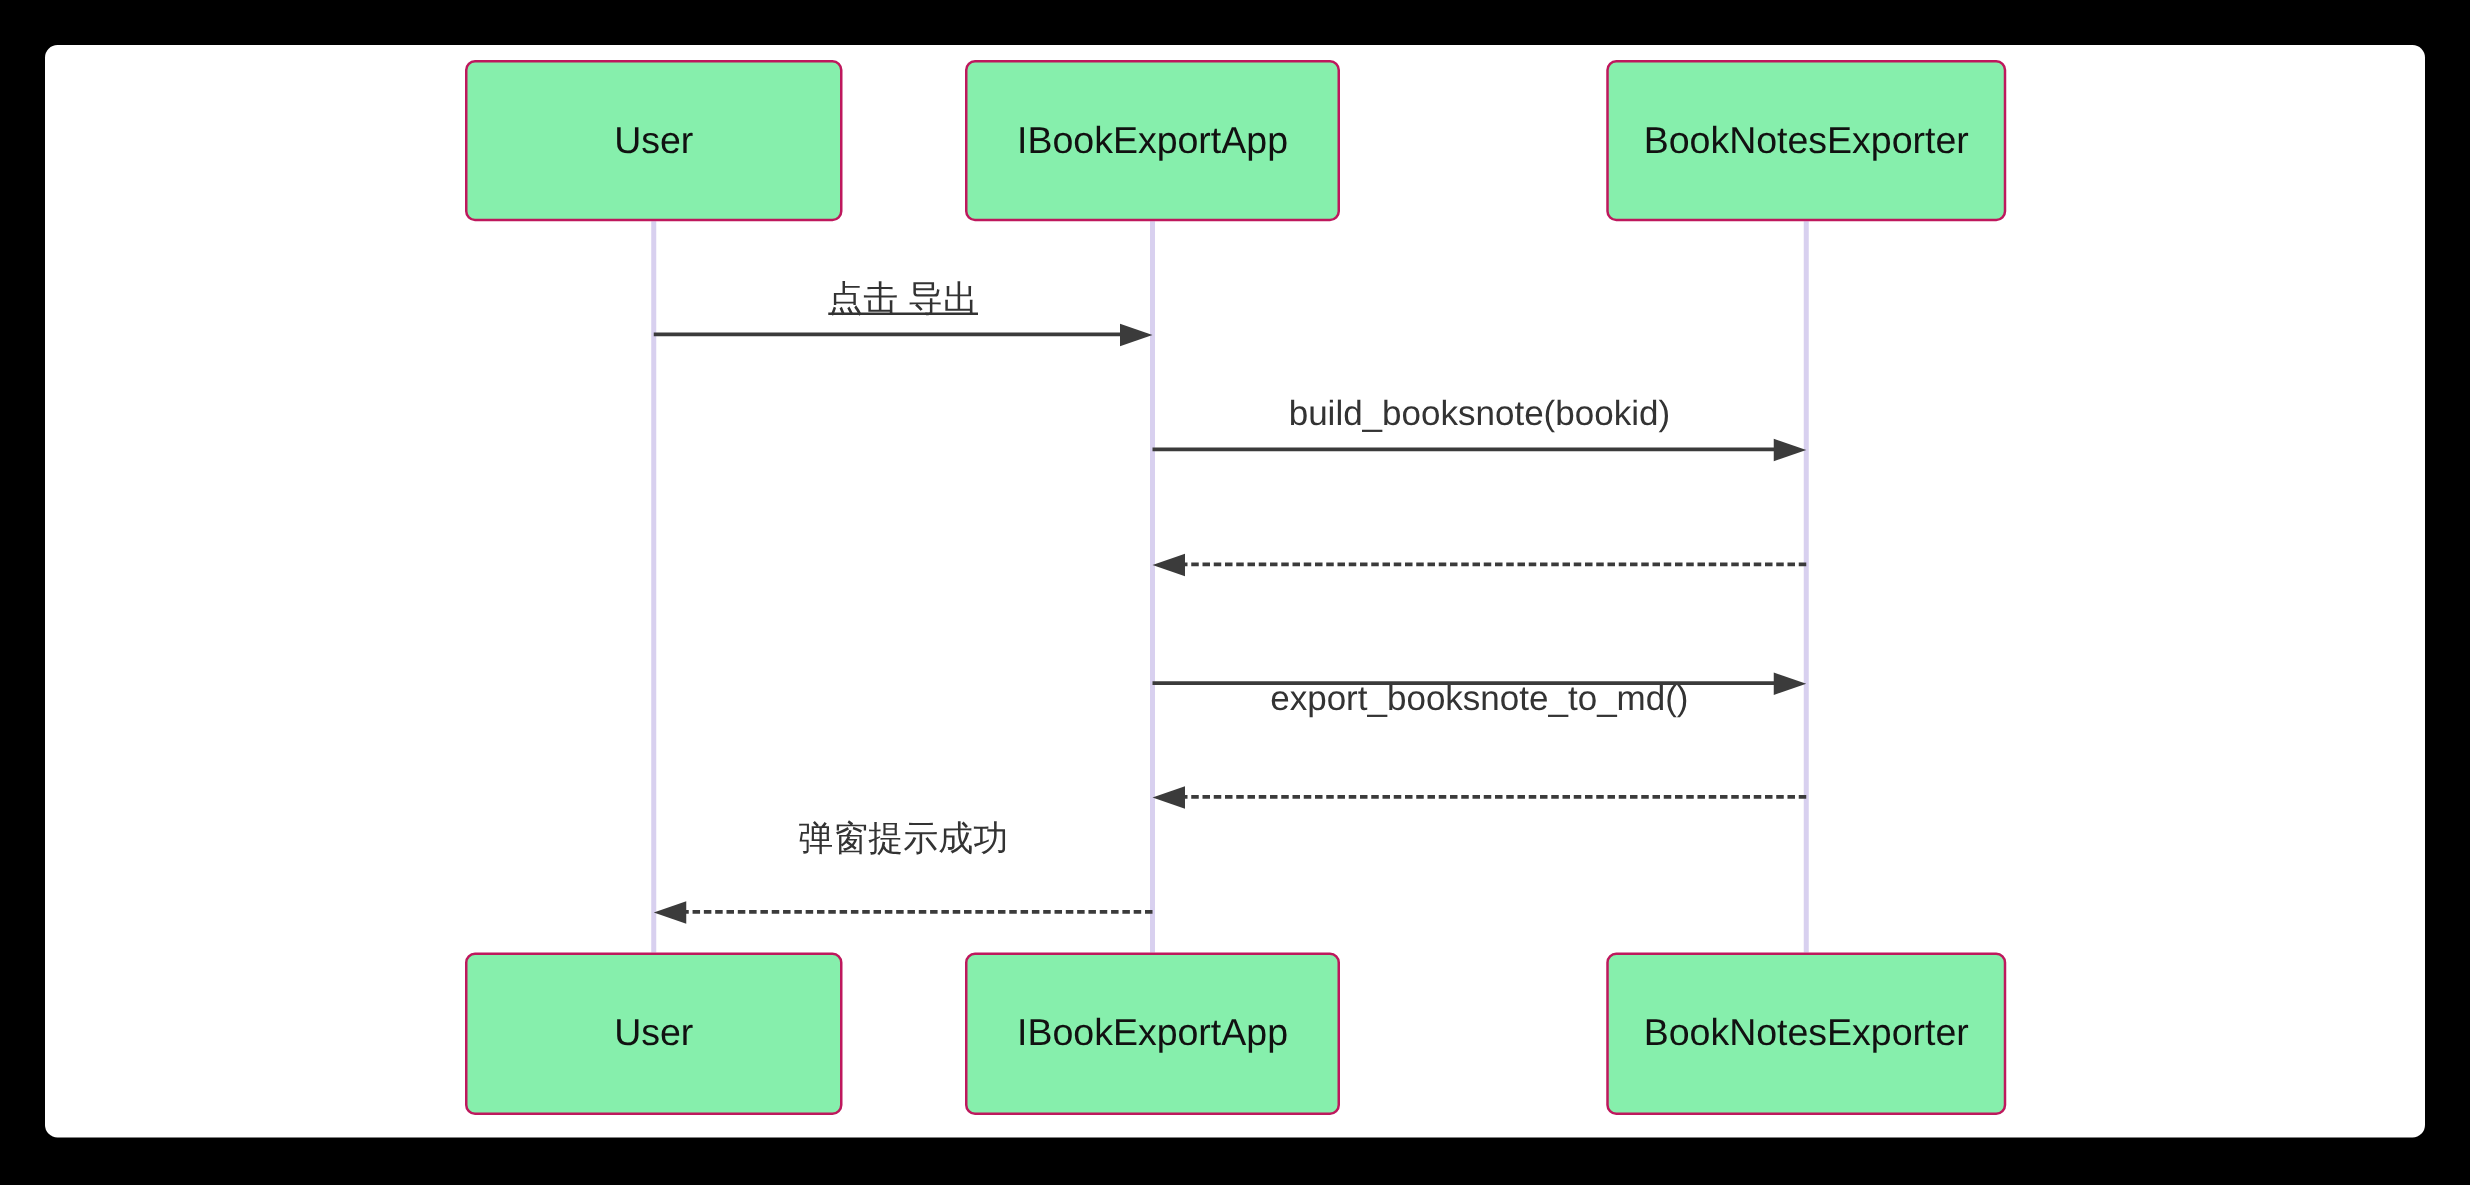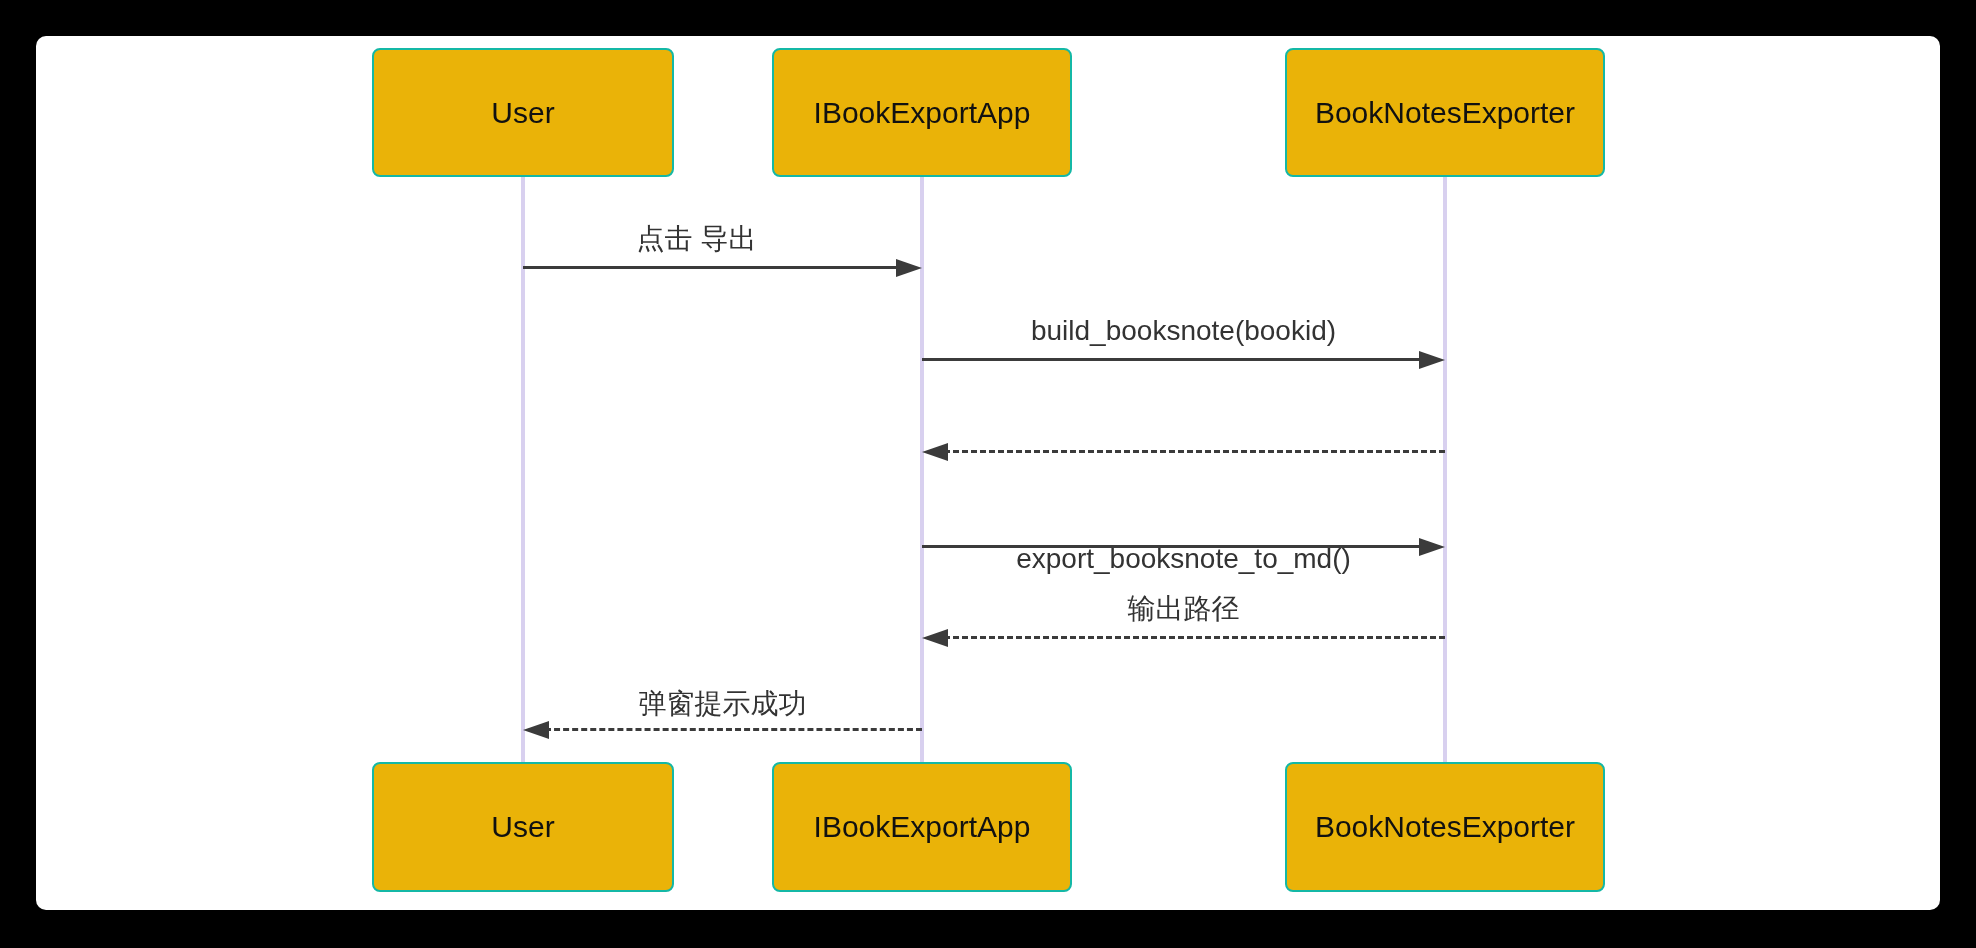--- a/index.html
+++ b/index.html
@@ -21,22 +21,22 @@
     position: absolute;
     left: 36px;
     top: 36px;
     width: 1904px;
     height: 874px;
     background: #ffffff;
     border-radius: 10px;
   }
   .actor-box {
     position: absolute;
-    background: #eab308;
-    border: 2px solid #14b8a6;
+    background: #86efac;
+    border: 2px solid #be185d;
     border-radius: 8px;
     display: flex;
     align-items: center;
     justify-content: center;
     box-sizing: border-box;
   }
   .actor-label {
     font-size: 30px;
     color: #111111;
     white-space: nowrap;
@@ -97,40 +97,39 @@
     <div class="actor-box" style="left:336px; top:12px; width:302px; height:129px;">
       <span class="actor-label">User</span>
     </div>
     <div class="actor-box" style="left:736px; top:12px; width:300px; height:129px;">
       <span class="actor-label">IBookExportApp</span>
     </div>
     <div class="actor-box" style="left:1249px; top:12px; width:320px; height:129px;">
       <span class="actor-label">BookNotesExporter</span>
     </div>
 
-    <div class="msg-label" style="left:461px; width:399px; top:185px;">点击 导出</div>
+    <div class="msg-label" style="left:487px; width:399px; top:185px;text-decoration:underline;">点击 导出</div>
     <div class="msg-line-solid" style="left:487px; width:377px; top:230px;"></div>
     <div class="arrowhead-right" style="left:860px; top:223px;"></div>
 
     <div class="msg-label" style="left:886px; width:523px; top:277px;">build_booksnote(bookid)</div>
     <div class="msg-line-solid" style="left:886px; width:501px; top:322px;"></div>
     <div class="arrowhead-right" style="left:1383px; top:315px;"></div>
 
     <div class="msg-line-dashed" style="left:908px; width:501px; top:414px;"></div>
     <div class="arrowhead-left" style="left:886px; top:407px;"></div>
 
     <div class="msg-label" style="left:886px; width:523px; top:464px;margin-top:41px;">export_booksnote_to_md()</div>
     <div class="msg-line-solid" style="left:886px; width:501px; top:509px;"></div>
     <div class="arrowhead-right" style="left:1383px; top:502px;"></div>
 
-    <div class="msg-label" style="left:886px; width:523px; top:555px;">输出路径</div>
     <div class="msg-line-dashed" style="left:908px; width:501px; top:600px;"></div>
     <div class="arrowhead-left" style="left:886px; top:593px;"></div>
 
-    <div class="msg-label" style="left:487px; width:399px; top:650px;">弹窗提示成功</div>
+    <div class="msg-label" style="left:487px; width:399px; top:617px;">弹窗提示成功</div>
     <div class="msg-line-dashed" style="left:509px; width:377px; top:692px;"></div>
     <div class="arrowhead-left" style="left:487px; top:685px;"></div>
 
     <div class="actor-box" style="left:336px; top:726px; width:302px; height:130px;">
       <span class="actor-label">User</span>
     </div>
     <div class="actor-box" style="left:736px; top:726px; width:300px; height:130px;">
       <span class="actor-label">IBookExportApp</span>
     </div>
     <div class="actor-box" style="left:1249px; top:726px; width:320px; height:130px;">

